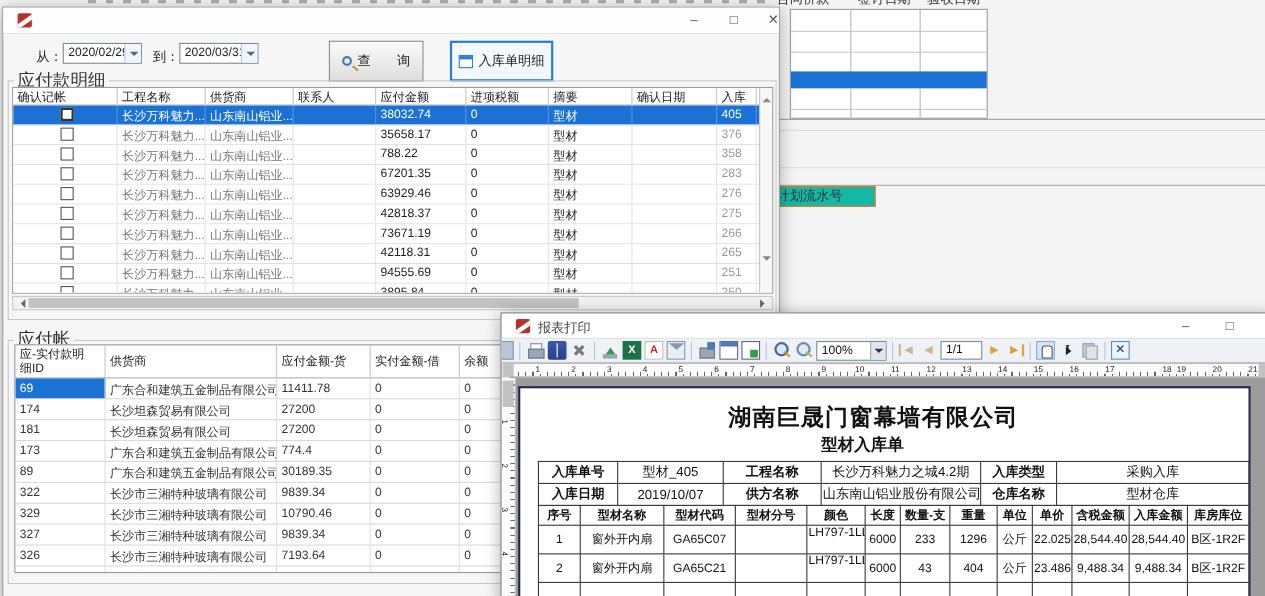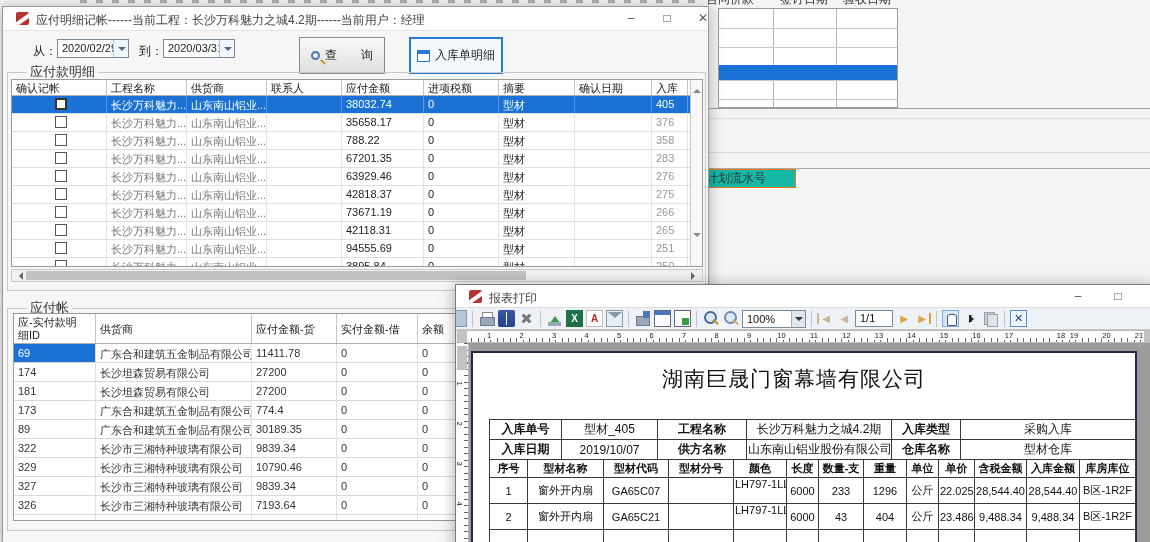--- a/index.html
+++ b/index.html
@@ -37,21 +37,21 @@
   .combo .dd::after { content:""; position:absolute; left:4px; top:7px; border:4px solid transparent; border-top-color:#4a6a8a; }
   .btn { position:absolute; height:37px; border:1px solid #8a8a8a; background:linear-gradient(#fafafa,#dedede);
     font-size:12px; color:#222; display:flex; align-items:center; justify-content:center; gap:5px; }
   .btn-blue { border:2px solid #2a7bd6; background:#f3f8fd; }
   .mag { width:9px; height:9px; border:2px solid #4a78b8; border-radius:50%; position:relative; flex:none; }
   .mag::after { content:""; position:absolute; left:7px; top:8px; width:6px; height:2px; background:#c59a2f; transform:rotate(40deg); }
   .winico { width:13px; height:12px; border:1px solid #2a7bd6; background:#fff; position:relative; flex:none; }
   .winico::before { content:""; position:absolute; left:0; top:0; right:0; height:3px; background:#2a7bd6; }
 
   fieldset.grp { position:absolute; border:1px solid #c8c8c8; background:transparent; }
-  fieldset.grp legend { font-size:13px; color:#333; padding:0 3px; margin-left:19px; }
+  fieldset.grp legend { font-size:16px; color:#333; padding:0 3px; margin-left:5px; }
 
   
   #t1 { position:absolute; left:8px; top:72px; width:692px; height:188px; background:#fff; border:1px solid #9a9a9a; overflow:hidden; }
   .t1hdr,.t1r { display:flex; }
   .t1hdr { height:16px; border-bottom:1px solid #b0b0b0; background:#fff; }
   .t1hdr .t1c { font-size:11px; color:#222; border-right:1px solid #c5c5c5; padding:1px 0 0 4px; overflow:hidden; white-space:nowrap; }
   .t1r { height:18px; border-bottom:1px solid #e0e0e0; background:#fff; }
   .t1r .t1c { font-size:11px; color:#222; border-right:1px solid #e4e4e4; padding:2px 0 0 4px; overflow:hidden; white-space:nowrap; }
   .t1c.c0{width:95px;} .t1c.c1{width:80px;color:#777;} .t1c.c2{width:80px;color:#777;} .t1c.c3{width:75px;}
   .t1c.c4{width:82px;} .t1c.c5{width:75px;} .t1c.c6{width:76px;} .t1c.c7{width:77px;} .t1c.c8{width:36px;color:#999;}
@@ -134,21 +134,21 @@
     background-size:100% 4px; background-position:0 100%; background-repeat:no-repeat; }
   .hruler .cap { position:absolute; top:0; width:9px; height:11px; background:#c2c2c2; }
   .rnum { position:absolute; top:0px; font-size:7.5px; color:#222; transform:translateX(-50%); background:#fbfbfb; padding:0 1px; }
   .preview { position:absolute; left:0; top:58px; right:0; bottom:0; background:#9c9c9c; }
   .vruler { position:absolute; left:0; top:0; width:13px; bottom:0; background:#fbfbfb; border-right:1px solid #bbb;
     background-image:repeating-linear-gradient(180deg,#666 0 1px,transparent 1px 6.5px);
     background-size:4px 100%; background-position:100% 0; background-repeat:no-repeat; }
   .vruler .cap { position:absolute; left:1px; top:3px; width:10px; height:24px; background:#c2c2c2; }
   .vnum { position:absolute; left:1px; font-size:7.5px; color:#222; transform:rotate(90deg); background:#fbfbfb; }
   .page { position:absolute; left:15px; top:8px; width:666px; height:300px; background:#fff; border:2px solid #26264d; }
-  .rpt-company { position:absolute; left:0; right:20px; top:12px; text-align:center; font-size:21px; font-weight:normal; color:#111; letter-spacing:1px; }
+  .rpt-company { position:absolute; left:0; right:20px; top:12px; text-align:center; font-size:21px; font-weight:bold; color:#111; letter-spacing:1px; }
   .rpt-doc { position:absolute; left:0; right:40px; top:42px; text-align:center; font-size:15px; font-weight:bold; color:#111; }
   table.rpt { border-collapse:collapse; table-layout:fixed; position:absolute; left:16px; }
   table.rpt td,table.rpt th { border:1px solid #3a3a3a; font-size:11px; color:#111; text-align:center; overflow:hidden;
     white-space:nowrap; font-weight:normal; padding:0 1px; }
   #infotbl { top:66px; width:646px;border-radius:16px; }
   #infotbl td { height:20px; font-size:12px; }
   #infotbl td.l { font-weight:bold; }
   #dettbl { top:106px; width:646px; }
   #dettbl th { height:18px; font-weight:bold; }
   #dettbl td { height:26px; }
@@ -176,21 +176,20 @@
   <div class="bg-hline" style="top:118px;background:#dcdcdc;"></div>
   <div class="bg-hline" style="top:152px;background:#dcdcdc;"></div>
   <div class="bg-hline" style="top:168px;background:#aaaaaa;"></div>
   <div class="bg-vline"></div>
   <div class="bg-planbox">计划流水号</div>
 </div>
 
 <div id="win1">
   <div class="titlebar">
     <span class="app-ic"></span>
-    <span class="title-txt">应付明细记帐------当前工程：长沙万科魅力之城4.2期------当前用户：经理</span>
     <span class="wbtn" style="left:616px;">–</span>
     <span class="wbtn" style="left:652px;">□</span>
     <span class="wbtn" style="left:688px;">✕</span>
   </div>
 
   <span class="lbl" style="left:30px;top:36px;">从：</span>
   <div class="combo" style="left:54px;top:32px;width:72px;">
     <span>2020/02/29</span><span class="dd"></span>
   </div>
   <span class="lbl" style="left:136px;top:36px;">到：</span>
@@ -527,20 +526,21 @@
     <div class="vruler" id="vruler">
         <span class="cap"></span>
         <span class="vnum" style="top: 36px;">1</span>
         <span class="vnum" style="top: 76px;">2</span>
         <span class="vnum" style="top: 116px;">3</span>
         <span class="vnum" style="top: 156px;">4</span>
         <span class="vnum" style="top: 196px;">5</span>
       </div>
     <div class="page">
       <div class="rpt-company">湖南巨晟门窗幕墙有限公司</div>
+      <div class="rpt-doc">型材入库单</div>
       <table class="rpt" id="infotbl">
         <colgroup>
             <col style="width:72px">
             <col style="width:96px">
             <col style="width:89px">
             <col style="width:145px">
             <col style="width:69px">
             <col style="width:175px">
           </colgroup>
         <tbody id="info-body">

